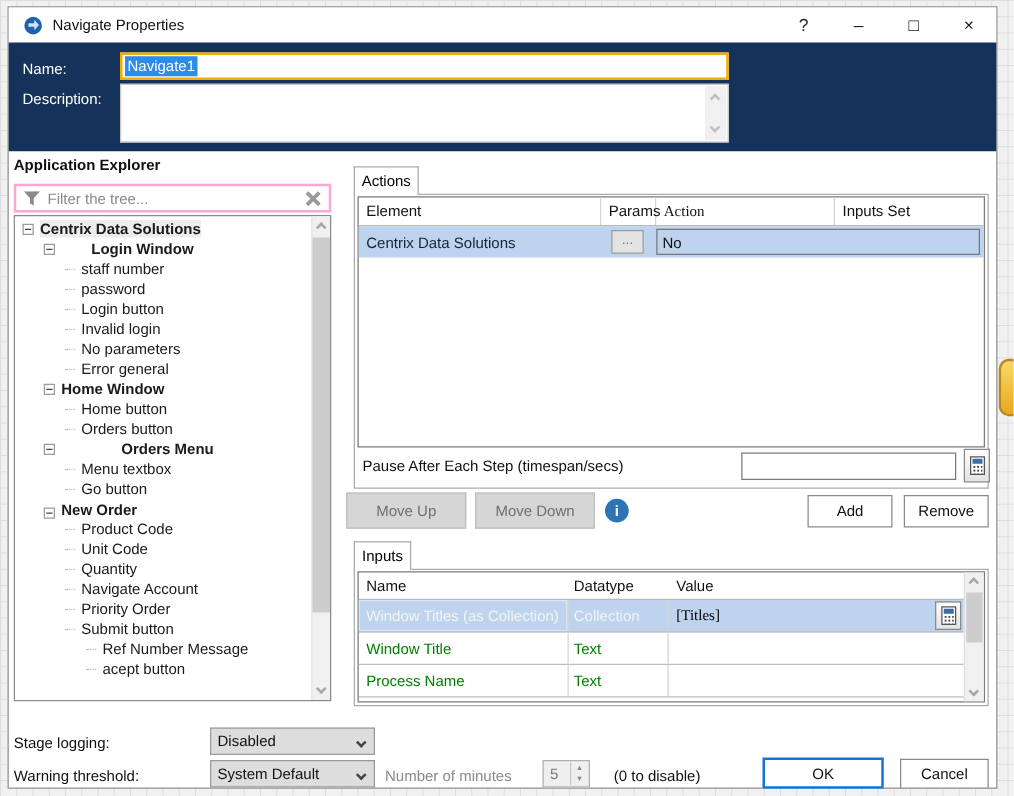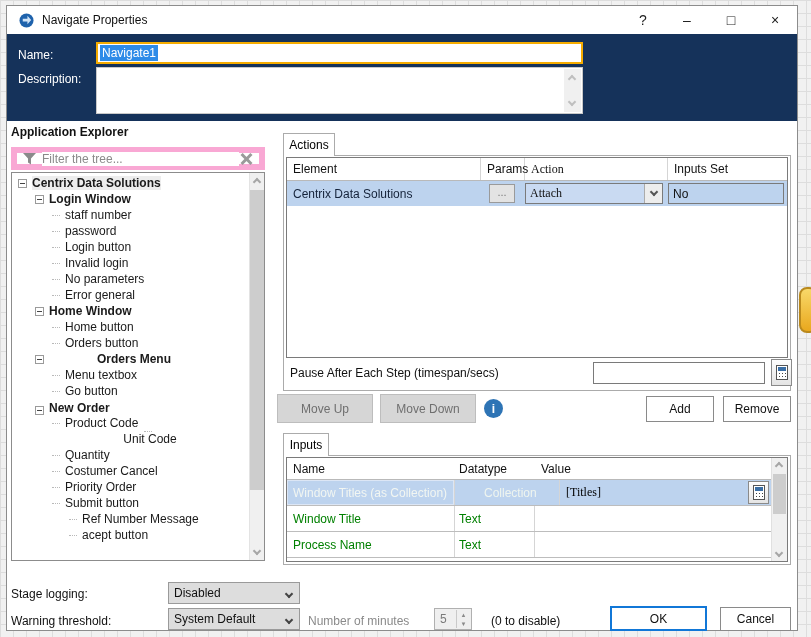--- a/index.html
+++ b/index.html
@@ -37,21 +37,21 @@
   }
   .name-sel{ background:#2E8BE8; color:#fff; padding:1px 2px; font-size:12px; }
   .desc-box{ position:absolute; left:89px; top:33px; width:487px; height:47px; background:#fff; border:1px solid #c9c9c9; }
   .desc-scroll{ position:absolute; right:1px; top:1px; bottom:1px; width:17px; background:#F0F0F0; }
   .desc-scroll .chev{ position:absolute; left:5px; border-color:#BFBFBF; }
   
   .chev{ display:inline-block; width:6px; height:6px; border-right:2px solid #555; border-bottom:2px solid #555; transform:rotate(45deg); }
   .chev.up{ transform:rotate(-135deg); }
   
   .explorer-title{ position:absolute; left:4px; top:119px; font-size:12px; font-weight:bold; color:#111; }
-  .filter-box{ position:absolute; left:4px; top:141px; width:254px; height:23px; border:6px solid #f9a8d4; background:#fff; display:flex; align-items:center; }
+  .filter-box{ position:absolute; left:4px; top:141px; width:254px; height:23px; border:2px solid #f9a8d4; background:#fff; display:flex; align-items:center; }
   .filter-box svg{ margin:0 6px 0 6px; }
   .filter-input{ border:none; outline:none; flex:1; font-size:12px; color:#333; font-family:"Liberation Sans",sans-serif; }
   .filter-input::placeholder{ color:#8a8a8a; }
   .filter-clear{ position:relative; width:14px; height:14px; margin-right:6px; }
   .filter-clear::before,.filter-clear::after{ content:""; position:absolute; left:6px; top:0px; width:3px; height:14px; background:#9a9a9a; }
   .filter-clear::before{ transform:rotate(45deg);} .filter-clear::after{ transform:rotate(-45deg);}
   .tree-box{ position:absolute; left:4px; top:166px; width:254px; height:389px; border:1px solid #8c8c8c; background:#fff; }
   .tree-inner{ position:absolute; left:0; top:2px; right:16px; bottom:0; overflow:hidden; }
   .tree-row{ height:16px; display:flex; align-items:center; font-size:12px; color:#1a1a1a; white-space:nowrap; }
   .tree-row.bold{ font-weight:bold; }
@@ -91,21 +91,21 @@
   
   .itable{ position:absolute; left:279px; top:451px; width:502px; height:105px; border:1px solid #7A7A7A; background:#fff; z-index:2; }
   .itable-head{ display:flex; height:22px; border-bottom:1px solid #B9B9B9; align-items:center; font-size:12px; color:#111; }
   .ic-name{ width:168px; flex:none; padding-left:6px; } .ic-type{ width:80px; flex:none; padding-left:4px; } .ic-val{ flex:1; padding-left:6px; }
   .itable-body{ position:absolute; left:0; right:16px; top:22px; bottom:0; }
   .itable-row{ display:flex; height:26px; align-items:center; font-size:12px; border-bottom:1px solid #BDBDBD; position:relative; }
   .itable-row .ic-name,.itable-row .ic-type{ color:#008000; height:100%; display:flex; align-items:center; border-right:1px solid #D5D5D5; }
   .itable-row .ic-val{ color:#000; font-family:Liberation Serif, serif; font-size:12px; }
   .itable-row.selected{ background:#BDD3EE; }
   .itable-row.selected .ic-name{ color:#F2F6F2; box-shadow:inset 0 0 0 1px #DCE6F5; }
-  .itable-row.selected .ic-type{ color:#EFF5EF;margin-left:25px; }
+  .itable-row.selected .ic-type{ color:#EFF5EF; }
   .itable-scroll{ position:absolute; right:0; top:0; bottom:0; width:16px; background:#F0F0F0; border-left:1px solid #E0E0E0; }
   .itable-thumb{ position:absolute; left:1px; right:1px; top:16px; height:40px; background:#CDCDCD; }
   
   .foot-label{ position:absolute; font-size:12px; color:#111; }
   .dropdown{ position:absolute; height:22px; background:#DDDDDD; border:1px solid #9a9a9a; font-size:12px; color:#111; display:flex; align-items:center; padding-left:5px; }
   .dropdown .dd-chev{ position:absolute; right:7px; top:8px; border-color:#444; }
   .spinner{ position:absolute; width:38px; height:22px; border:1px solid #B0B0B0; background:#EFEFEF; color:#7a7a7a; font-size:12px; display:flex; align-items:center; padding-left:5px; }
   .spin-btns{ position:absolute; right:1px; top:1px; bottom:1px; width:14px; display:flex; flex-direction:column; border-left:1px solid #C9C9C9; }
   .spin-btns span{ flex:1; font-size:6px; color:#8a8a8a; display:flex; align-items:center; justify-content:center; }
   .muted{ color:#8a8a8a; }
@@ -153,50 +153,50 @@
       </svg>
       <input class="filter-input" placeholder="Filter the tree..." style="">
       <span class="filter-clear"></span>
     </div>
     <div class="tree-box">
       <div class="tree-inner">
           <div class="tree-row bold selected" style="padding-left: 6px;">
             <span class="expander"></span>
             <span class="tree-label">Centrix Data Solutions</span>
           </div>
+          <div class="tree-row bold" style="padding-left: 23px; gap: 24px;">
+            <span class="expander"></span>
+            <span class="tree-label">Login Window</span>
+          </div>
+          <div class="tree-row" style="padding-left: 40px;">
+            <span class="stub"></span>
+            <span class="tree-label">staff number</span>
+          </div>
+          <div class="tree-row" style="padding-left: 40px;">
+            <span class="stub"></span>
+            <span class="tree-label">password</span>
+          </div>
+          <div class="tree-row" style="padding-left: 40px;">
+            <span class="stub"></span>
+            <span class="tree-label">Login button</span>
+          </div>
+          <div class="tree-row" style="padding-left: 40px;">
+            <span class="stub"></span>
+            <span class="tree-label">Invalid login</span>
+          </div>
+          <div class="tree-row" style="padding-left: 40px;">
+            <span class="stub"></span>
+            <span class="tree-label">No parameters</span>
+          </div>
+          <div class="tree-row" style="padding-left: 40px;">
+            <span class="stub"></span>
+            <span class="tree-label">Error general</span>
+          </div>
           <div class="tree-row bold" style="padding-left: 23px;">
             <span class="expander"></span>
-            <span class="tree-label">Login Window</span>
-          </div>
-          <div class="tree-row" style="padding-left: 40px;">
-            <span class="stub"></span>
-            <span class="tree-label">staff number</span>
-          </div>
-          <div class="tree-row" style="padding-left: 40px;">
-            <span class="stub"></span>
-            <span class="tree-label">password</span>
-          </div>
-          <div class="tree-row" style="padding-left: 40px;">
-            <span class="stub"></span>
-            <span class="tree-label">Login button</span>
-          </div>
-          <div class="tree-row" style="padding-left: 40px;">
-            <span class="stub"></span>
-            <span class="tree-label">Invalid login</span>
-          </div>
-          <div class="tree-row" style="padding-left: 40px;">
-            <span class="stub"></span>
-            <span class="tree-label">No parameters</span>
-          </div>
-          <div class="tree-row" style="padding-left: 40px;">
-            <span class="stub"></span>
-            <span class="tree-label">Error general</span>
-          </div>
-          <div class="tree-row bold" style="padding-left: 23px;">
-            <span class="expander"></span>
             <span class="tree-label">Home Window</span>
           </div>
           <div class="tree-row" style="padding-left: 40px;">
             <span class="stub"></span>
             <span class="tree-label">Home button</span>
           </div>
           <div class="tree-row" style="padding-left: 40px;">
             <span class="stub"></span>
             <span class="tree-label">Orders button</span>
           </div>
@@ -213,31 +213,31 @@
             <span class="tree-label">Go button</span>
           </div>
           <div class="tree-row bold" style="padding-left: 23px; align-items: flex-end;">
             <span class="expander"></span>
             <span class="tree-label">New Order</span>
           </div>
           <div class="tree-row" style="padding-left: 40px;">
             <span class="stub"></span>
             <span class="tree-label">Product Code</span>
           </div>
-          <div class="tree-row" style="padding-left: 40px; flex-direction: column;">
+          <div class="tree-row" style="padding-left: 40px;">
             <span class="stub"></span>
             <span class="tree-label">Unit Code</span>
           </div>
           <div class="tree-row" style="padding-left: 40px;">
             <span class="stub"></span>
             <span class="tree-label">Quantity</span>
           </div>
           <div class="tree-row" style="padding-left: 40px;">
             <span class="stub"></span>
-            <span class="tree-label">Costumer Cancel</span>
+            <span class="tree-label">Navigate Account</span>
           </div>
           <div class="tree-row" style="padding-left: 40px;">
             <span class="stub"></span>
             <span class="tree-label">Priority Order</span>
           </div>
           <div class="tree-row" style="padding-left: 40px;">
             <span class="stub"></span>
             <span class="tree-label">Submit button</span>
           </div>
           <div class="tree-row" style="padding-left: 57px;">
@@ -262,28 +262,20 @@
       <div class="atable-head">
         <div class="hc c-el">Element</div>
         <div class="hc c-par">Params</div>
         <div class="hc c-act">Action</div>
         <div class="hc c-set" style="border-right:none;">Inputs Set</div>
       </div>
       <div class="arow">
         <div class="c-el">Centrix Data Solutions</div>
         <div class="c-par">
           <div class="btn-ellipsis">...</div>
-        </div>
-        <div class="c-act">
-          <div class="combo">
-            <span>Attach</span>
-            <span class="dd">
-                <span class="chev" style="margin-bottom:3px;"></span>
-              </span>
-          </div>
         </div>
         <div class="c-set">
           <div class="setbox">No</div>
         </div>
       </div>
     </div>
     <div class="pause-label">Pause After Each Step (timespan/secs)</div>
     <input class="pause-input" style="">
     <div class="btn-calc" style="left:764px;top:353px;">
       <div class="calc-glyph">

